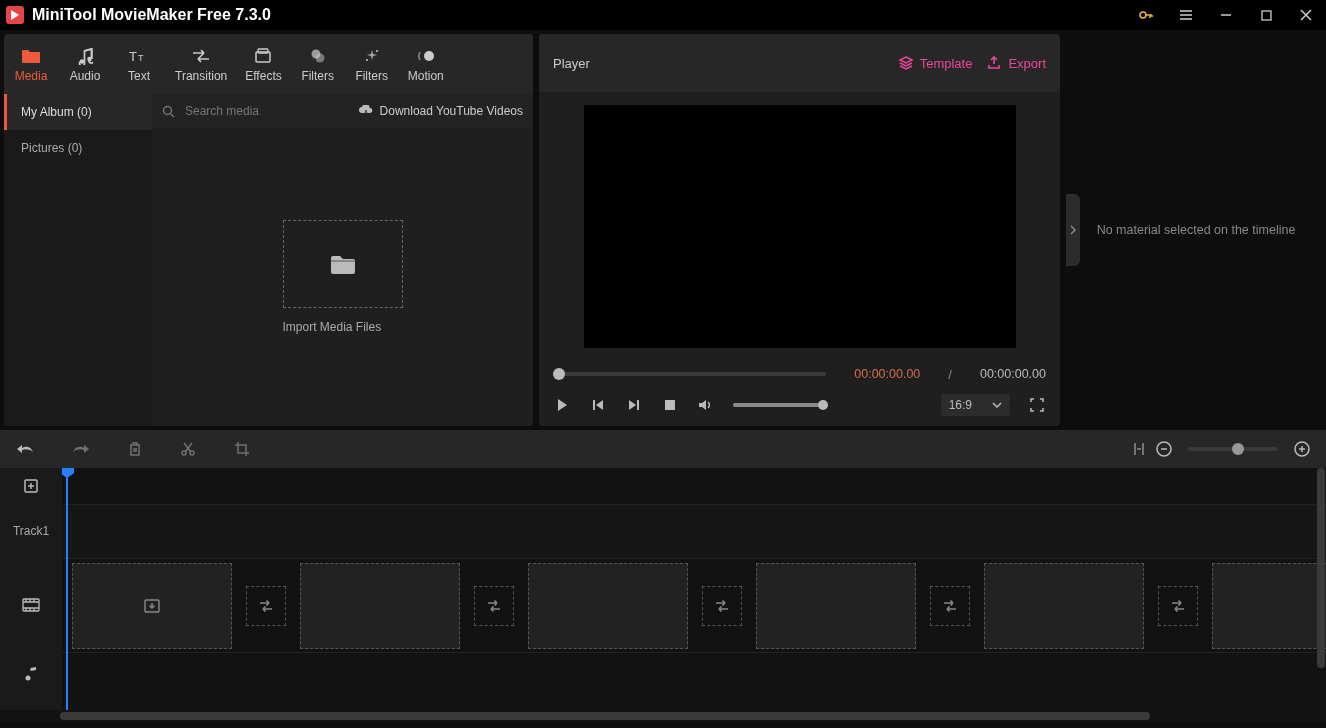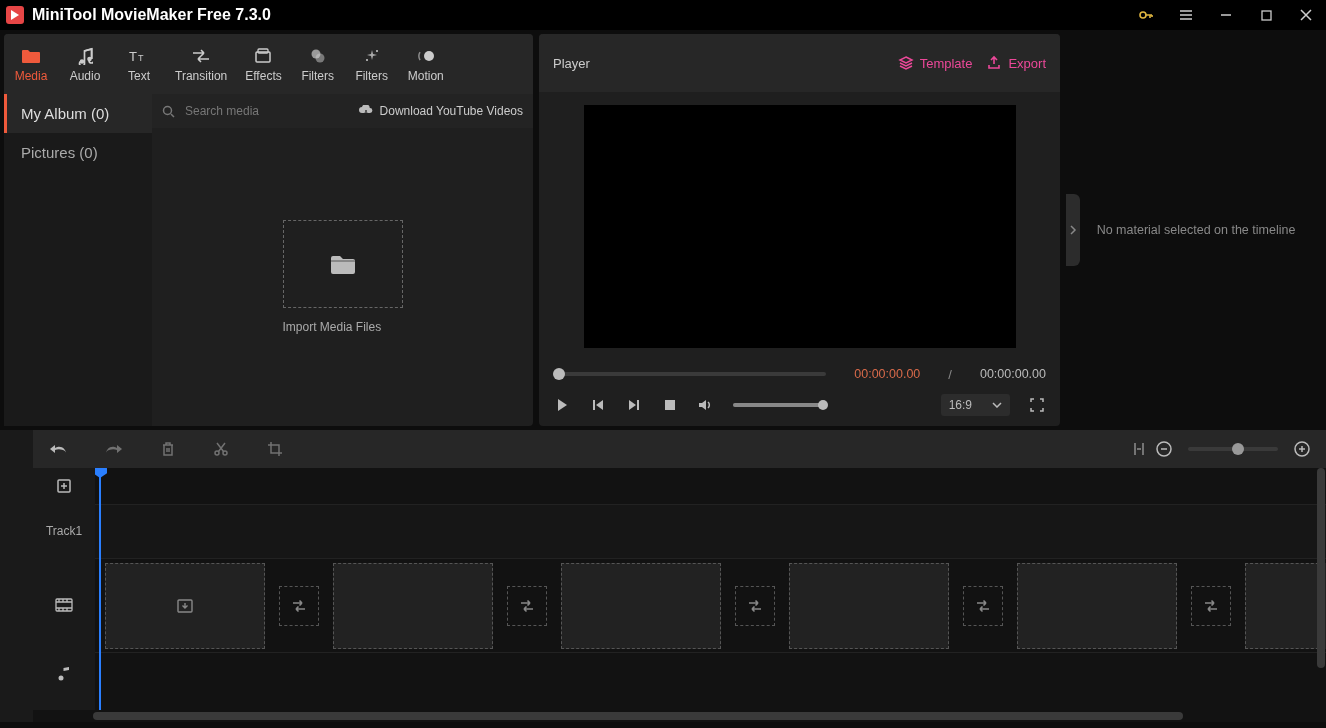--- a/index.html
+++ b/index.html
@@ -23,21 +23,21 @@
 
   
   .tabstrip { display: flex; background: #272727; border-radius: 4px 4px 0 0; height: 60px; }
   .tab { display: flex; flex-direction: column; align-items: center; justify-content: center; gap: 3px; padding: 0 9px; font-size: 12px; color: #ccc; min-width: 54px; }
   .tab.active { color: #ef5a3c; }
   .tab-icon { width: 20px; height: 20px; display: flex; align-items: center; justify-content: center; }
 
   
   .left-body { flex: 1; display: flex; }
   .cat-list { width: 148px; background: #1a1a1a; display: flex; flex-direction: column; }
-  .cat-item { padding: 11px 14px; font-size: 15px; color: #aaa; border-left: 3px solid transparent; }
+  .cat-item { padding: 11px 14px; font-size: 12px; color: #aaa; border-left: 3px solid transparent; }
   .cat-item.active { background: #272727; color: #ddd; border-left-color: #ef5a3c; }
   .media-area { flex: 1; display: flex; flex-direction: column; }
   .search-row { height: 34px; display: flex; align-items: center; padding: 0 10px; gap: 6px; background: #232323; }
   .search-input { flex: 1; background: transparent; border: none; outline: none; color: #999; font-size: 12px; margin-left:4px; }
   .search-input::placeholder { color: #777; }
   .dl-youtube { color: #ccc; font-size: 12px; display: flex; align-items: center; gap: 6px; }
   .import-zone { flex: 1; display: flex; align-items: center; justify-content: center; }
   .import-box { display: flex; flex-direction: column; gap: 12px; }
   .dashed-box { width: 120px; height: 88px; border: 1px dashed #666; display: flex; align-items: center; justify-content: center; }
   .import-label { font-size: 12px; color: #aaa; }
@@ -62,21 +62,21 @@
   .controls-spacer { flex: 1; }
   .ratio-select { background: #2c2c2c; color: #bbb; padding: 4px 8px; border-radius: 3px; display: flex; align-items: center; gap: 20px; font-size: 12px; }
 
   
   .right-panel { background: transparent; }
   .right-inner { width: 100%; height: 100%; display: flex; align-items: center; justify-content: center; position: relative; }
   .right-expander { position: absolute; left: 0; top: 50%; transform: translateY(-50%); width: 14px; height: 72px; background: #2c2c2c; border-radius: 0 6px 6px 0; display: flex; align-items: center; justify-content: center; color:#888;}
   .no-material { color: #888; font-size: 12.5px; text-align: center; }
 
   
-  .lower { height: 292px; display: flex; flex-direction: column; background: #1a1a1a; margin: 0 0 0 0; padding-left: 33px; }
+  .lower { height: 292px; display: flex; flex-direction: column; background: #1a1a1a; margin: 0 0 0 0; }
   .tl-toolbar { height: 38px; background: #272727; display: flex; align-items: center; padding: 0 16px; gap: 38px; }
   .tl-toolbar .tl-btn { color: #bbb; }
   .tl-tool-spacer { flex: 1; }
   .zoom-bar { width: 90px; height: 4px; background: #3a3a3a; border-radius: 2px; position: relative; margin: 0 6px; }
   .zoom-handle { position: absolute; left: 44px; top: -4px; width: 12px; height: 12px; background: #999; border-radius: 50%; }
   .tl-right { display:flex; align-items:center; gap:10px; }
 
   .tl-body { flex: 1; display: flex; position: relative; overflow:hidden; }
   .tl-gutter { width: 62px; background: #1a1a1a; display: flex; flex-direction: column; }
   .gutter-row { display: flex; align-items: center; justify-content: center; color: #aaa; font-size: 12px; }

